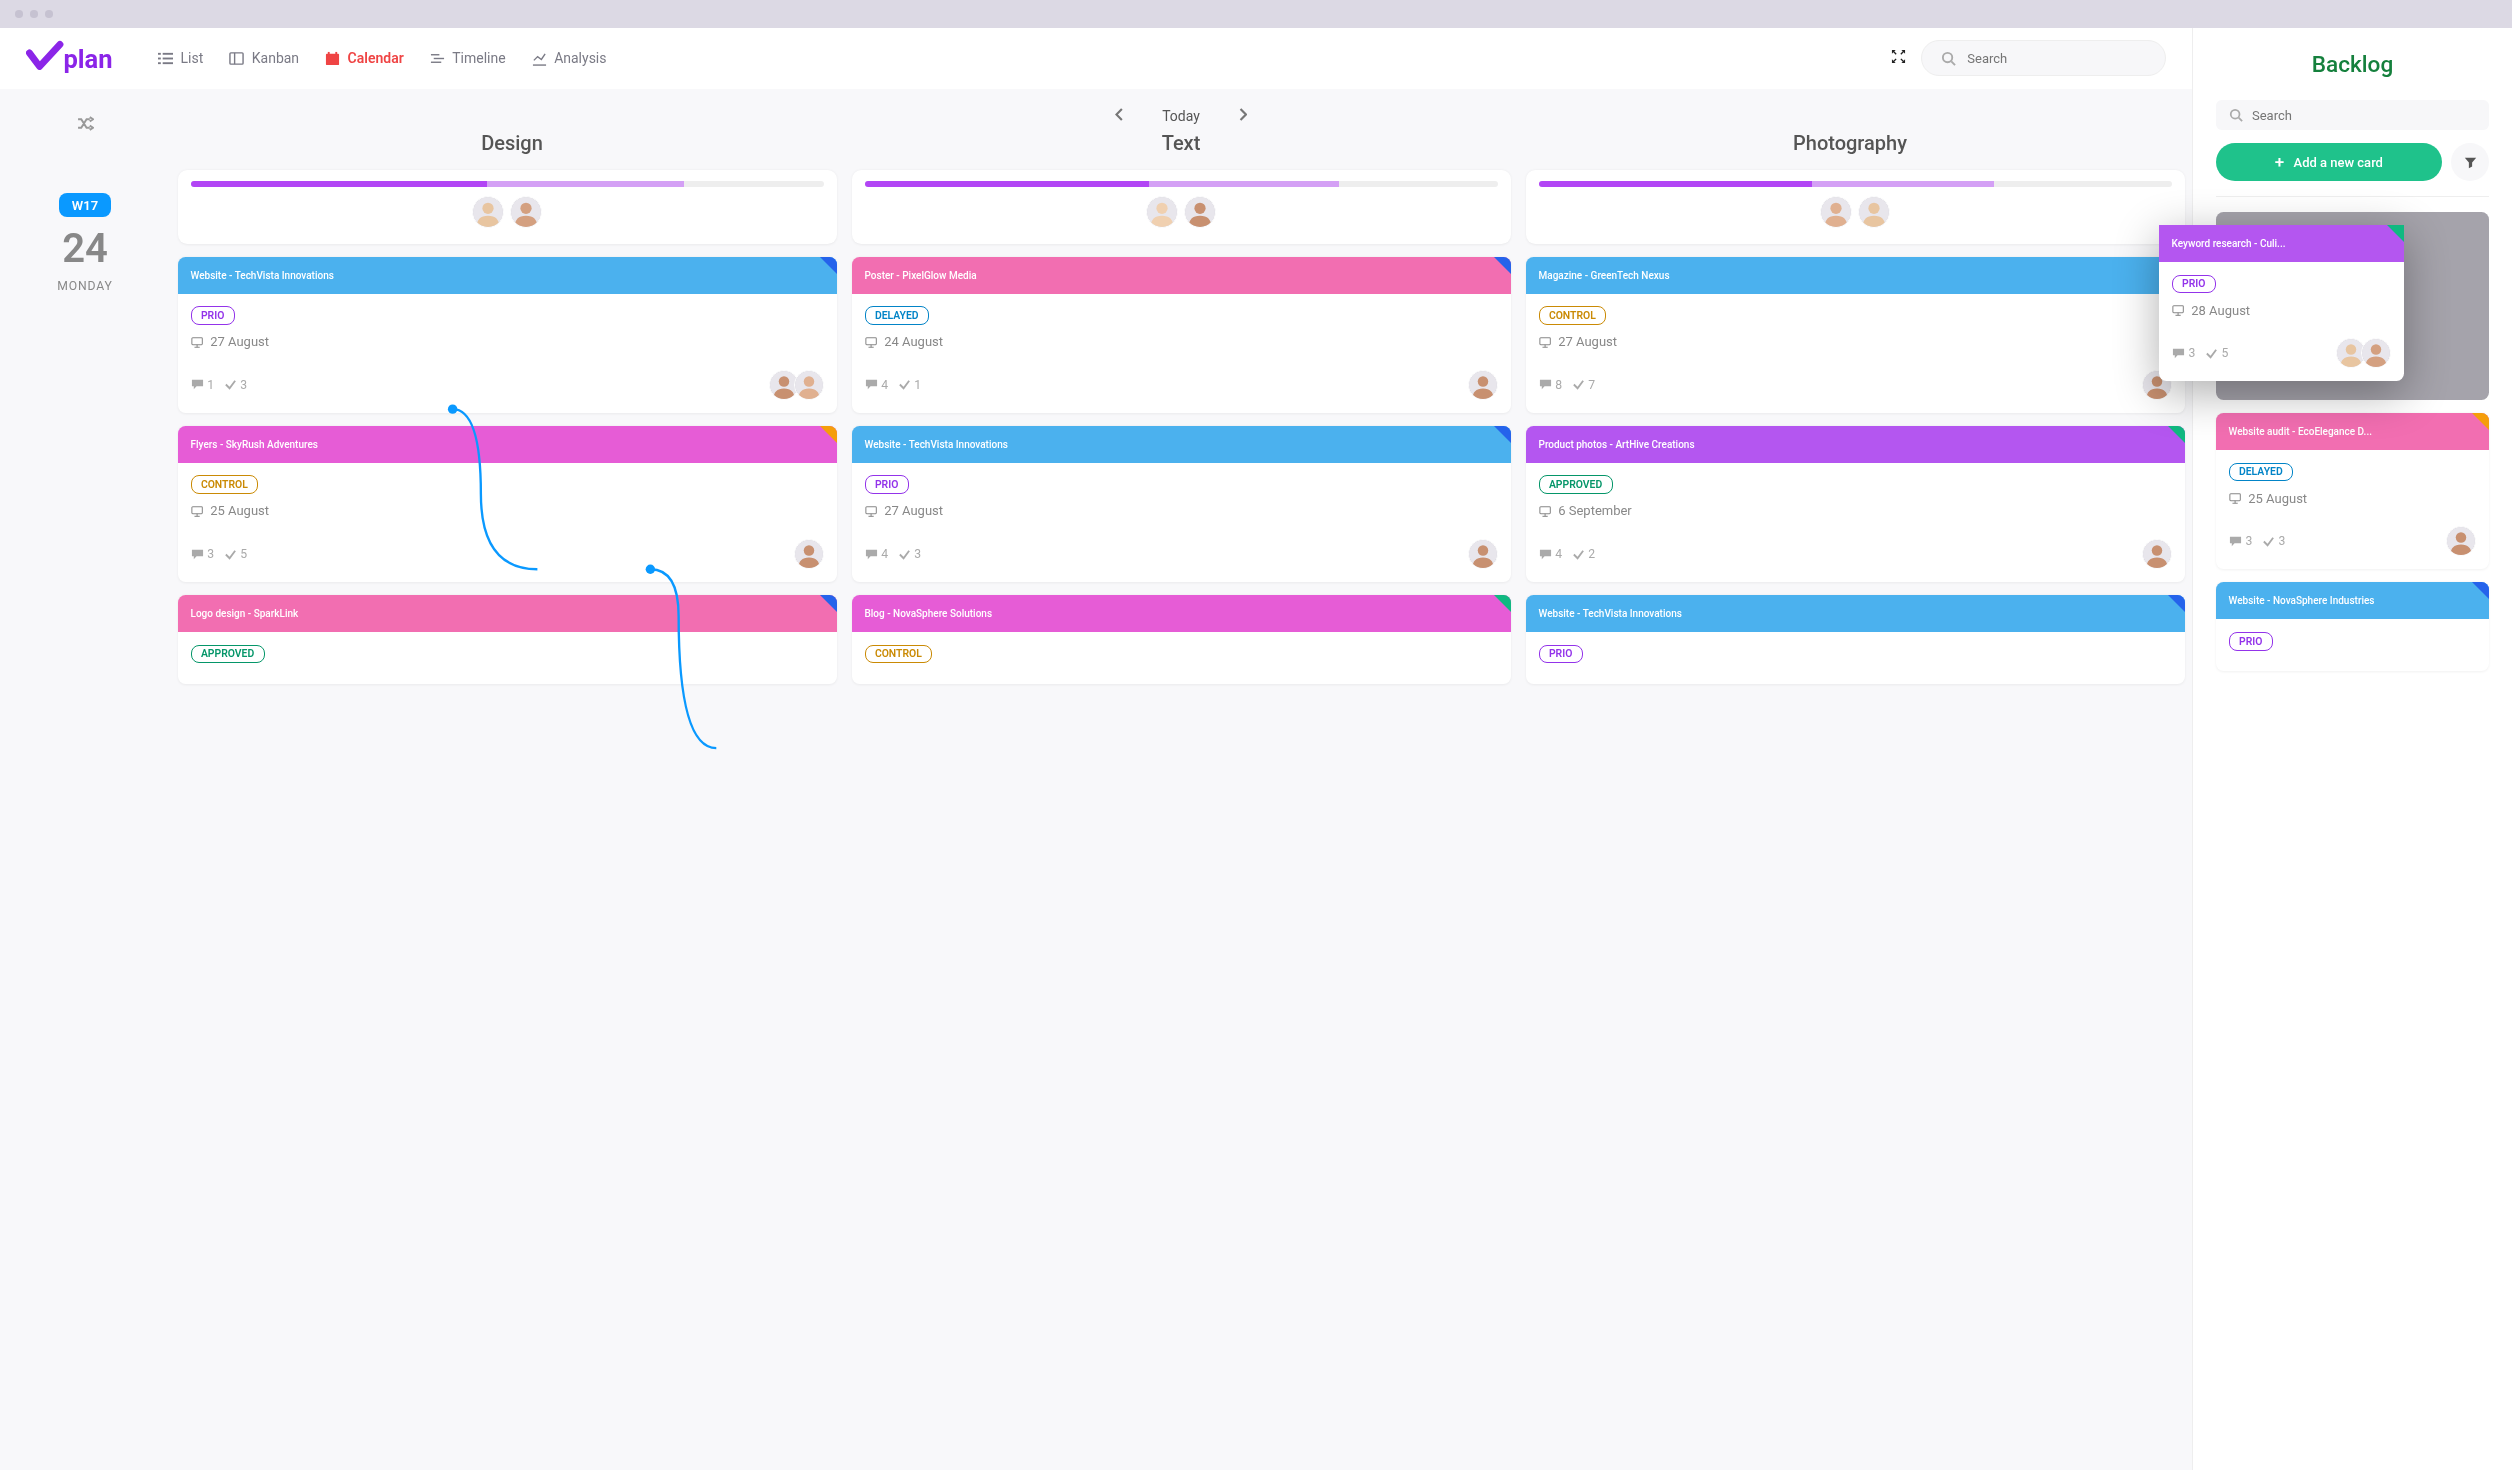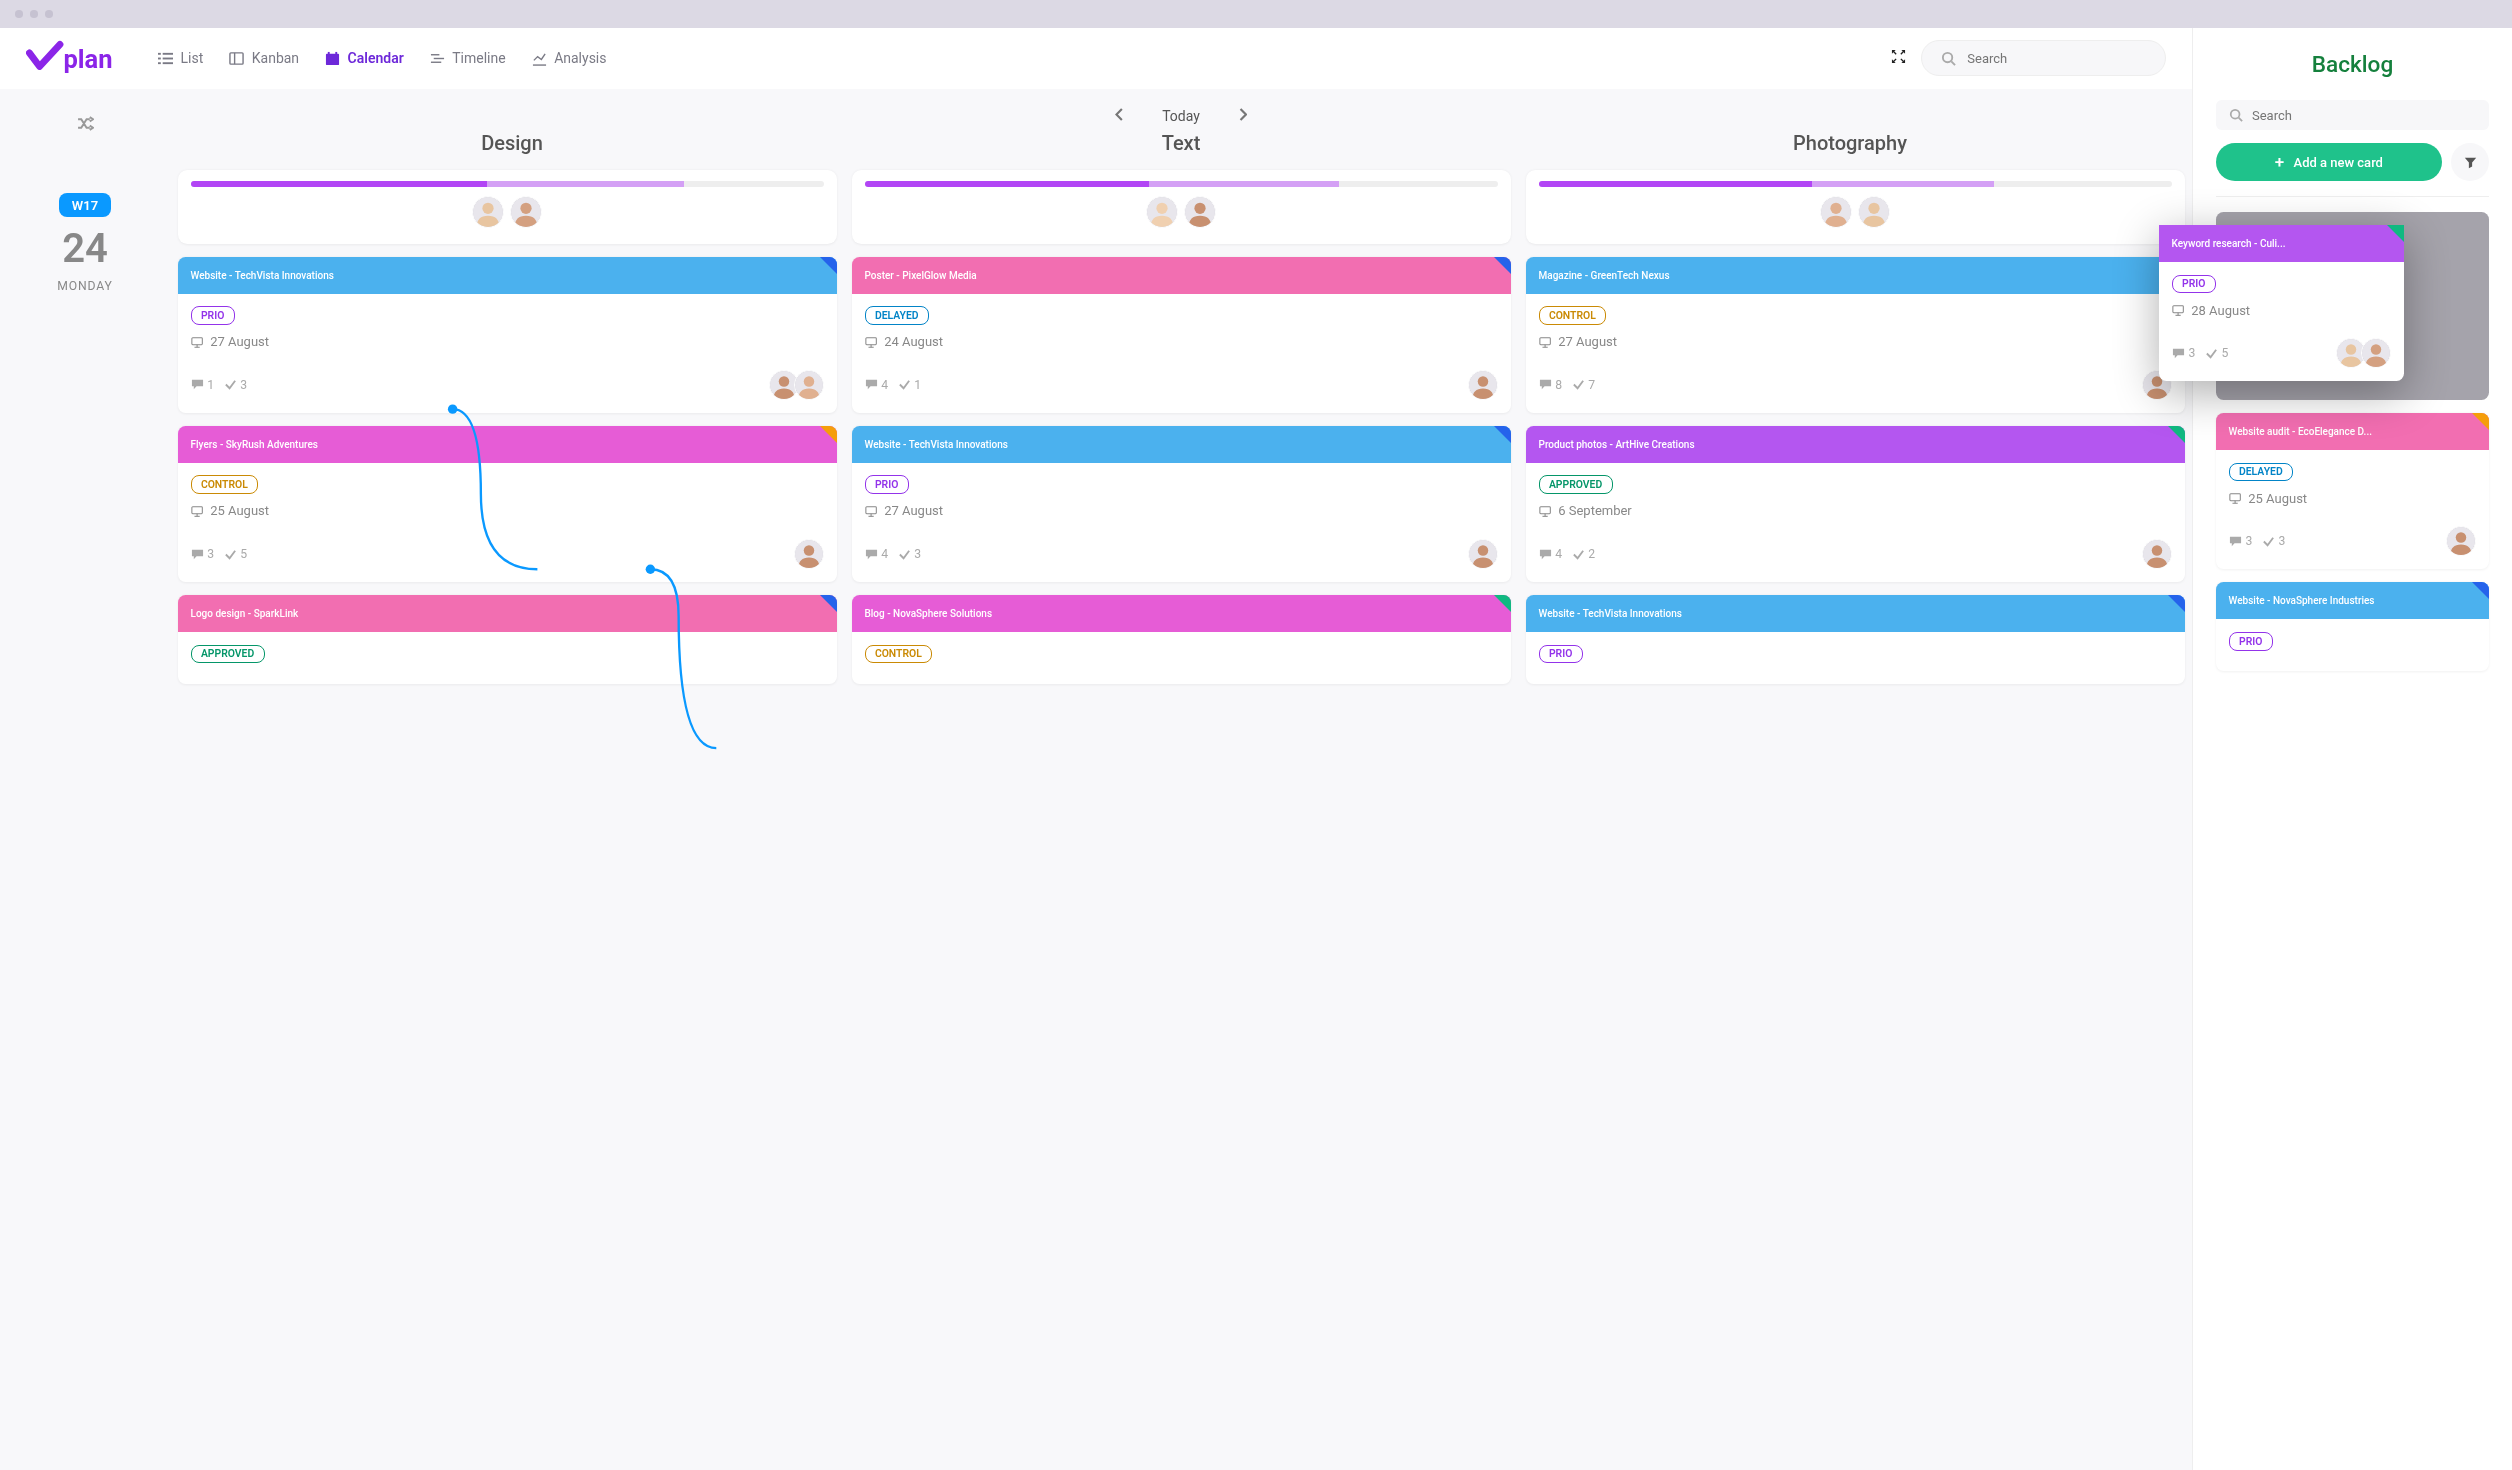--- a/index.html
+++ b/index.html
@@ -11,21 +11,21 @@
 .app { display: flex; height: calc(100vh - 28px); }
 
 .main-area { flex: 1; display: flex; flex-direction: column; background: #fff; overflow: hidden; }
 
 .topbar { display: flex; align-items: center; padding: 11.3px 26px; gap: 30px; background: #fff; }
 .logo { display: flex; align-items: center; }
 .logo svg { width: 102px; height: 38px; }
 
 .nav-tabs { display: flex; gap: 26px; align-items: center; }
 .nav-tab { display: flex; align-items: center; gap: 7.5px; color: #7a7a85; font-size: 14px; cursor: pointer; }
-.nav-tab.active { color: #6d28d9; font-weight: 600; }
+.nav-tab.active { color: #ef4444; font-weight: 600; }
 .nav-tab svg { width: 15px; height: 15px; }
 
 .topbar-right { margin-left: auto; display: flex; align-items: center; gap: 15px; }
 .expand-btn { color: #222; cursor: pointer; }
 .search-main { display: flex; align-items: center; background: #f7f7f9; border-radius: 22.6px; padding: 9.4px 19px; width: 245px; border: 0.9px solid #eee; }
 .search-main input { border: none; background: transparent; outline: none; font-size: 13px; margin-left: 11.3px; flex: 1; color: #555; }
 
 .content { flex: 1; background: #f8f8fa; display: flex; overflow: hidden; }
 
 .date-gutter { width: 170px; padding: 22.6px 0 0 0; display: flex; flex-direction: column; align-items: center; gap: 57px; }

